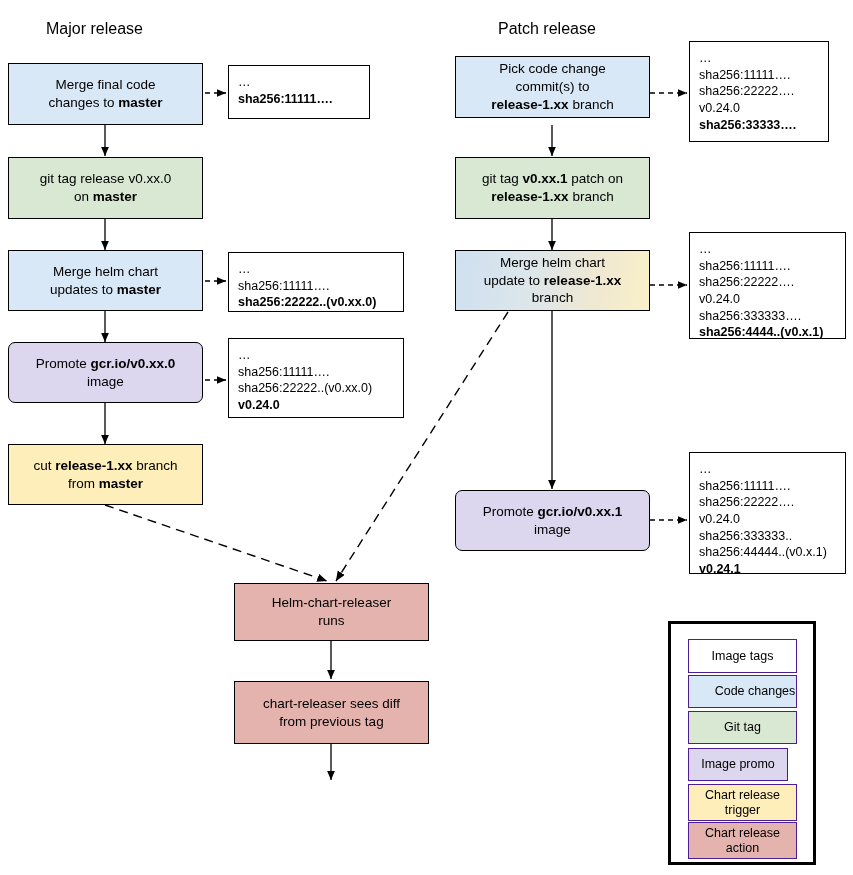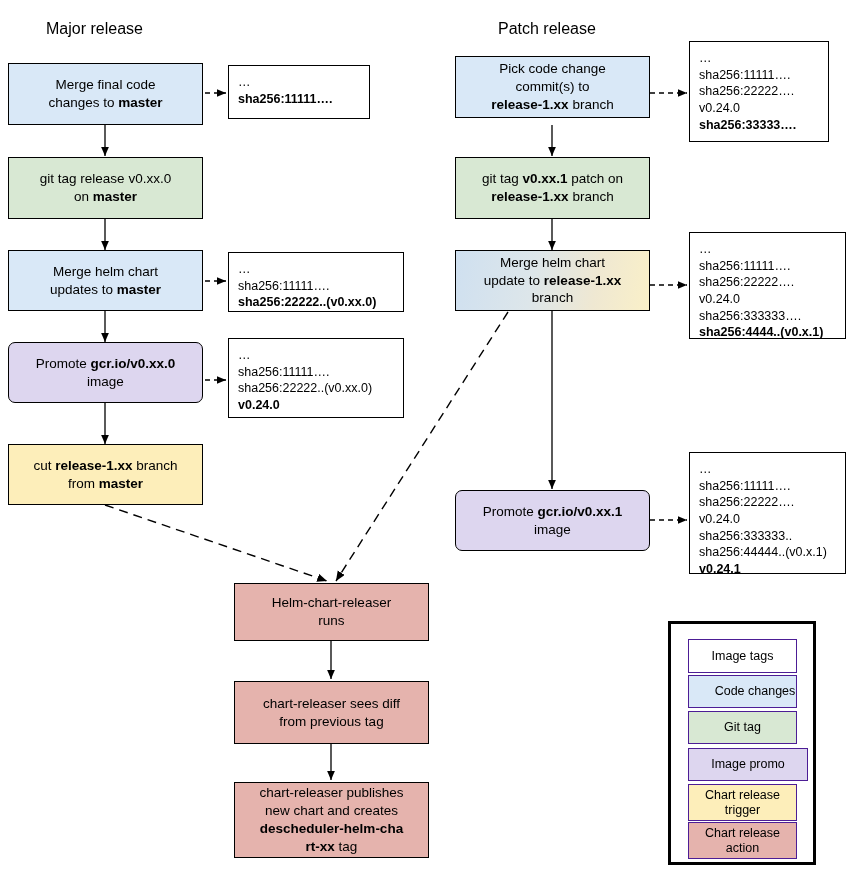--- a/index.html
+++ b/index.html
@@ -237,42 +237,34 @@
     </div>
   </div>
 
   <div class="node c-action" style="left:234px; top:681px; width:195px; height:63px;">
     <div class="inner">
       <span>chart-releaser sees diff</span><br>
       <span>from previous tag</span>
     </div>
   </div>
 
-  <div class="node c-action" style="left:234px; top:782px; width:195px; height:76px;">
-    <div class="inner">
-      <span>chart-releaser publishes</span><br>
-      <span>new chart and creates</span><br>
-      <b>descheduler-helm-cha</b><br>
-      <b>rt-xx</b><span> tag</span>
-    </div>
-  </div>
 
   <div class="legend-frame" style="left:668px; top:621px; width:148px; height:244px;">
   </div>
 
   <div class="legend-item" style="left:688px; top:639px; width:109px; height:34px; background:#ffffff;">
     <span>Image tags</span>
   </div>
   <div class="legend-item" style="left:688px; top:675px; width:109px; height:33px; background:#d9e8f7;padding-left:25px;">
     <span>Code changes</span>
   </div>
   <div class="legend-item" style="left:688px; top:711px; width:109px; height:33px; background:#d8e8d3;">
     <span>Git tag</span>
   </div>
-  <div class="legend-item" style="left:688px; top:748px; width:120px; height:33px; background:#ddd6ef;">
+  <div class="legend-item" style="left:688px; top:748px; width:100px; height:33px; background:#ddd6ef;">
     <span>Image promo</span>
   </div>
   <div class="legend-item" style="left:688px; top:784px; width:109px; height:37px; background:#fdeeba;">
     <span>Chart release trigger</span>
   </div>
   <div class="legend-item" style="left:688px; top:822px; width:109px; height:37px; background:#e5b3ad;">
     <span>Chart release action</span>
   </div>
 
 </div>

